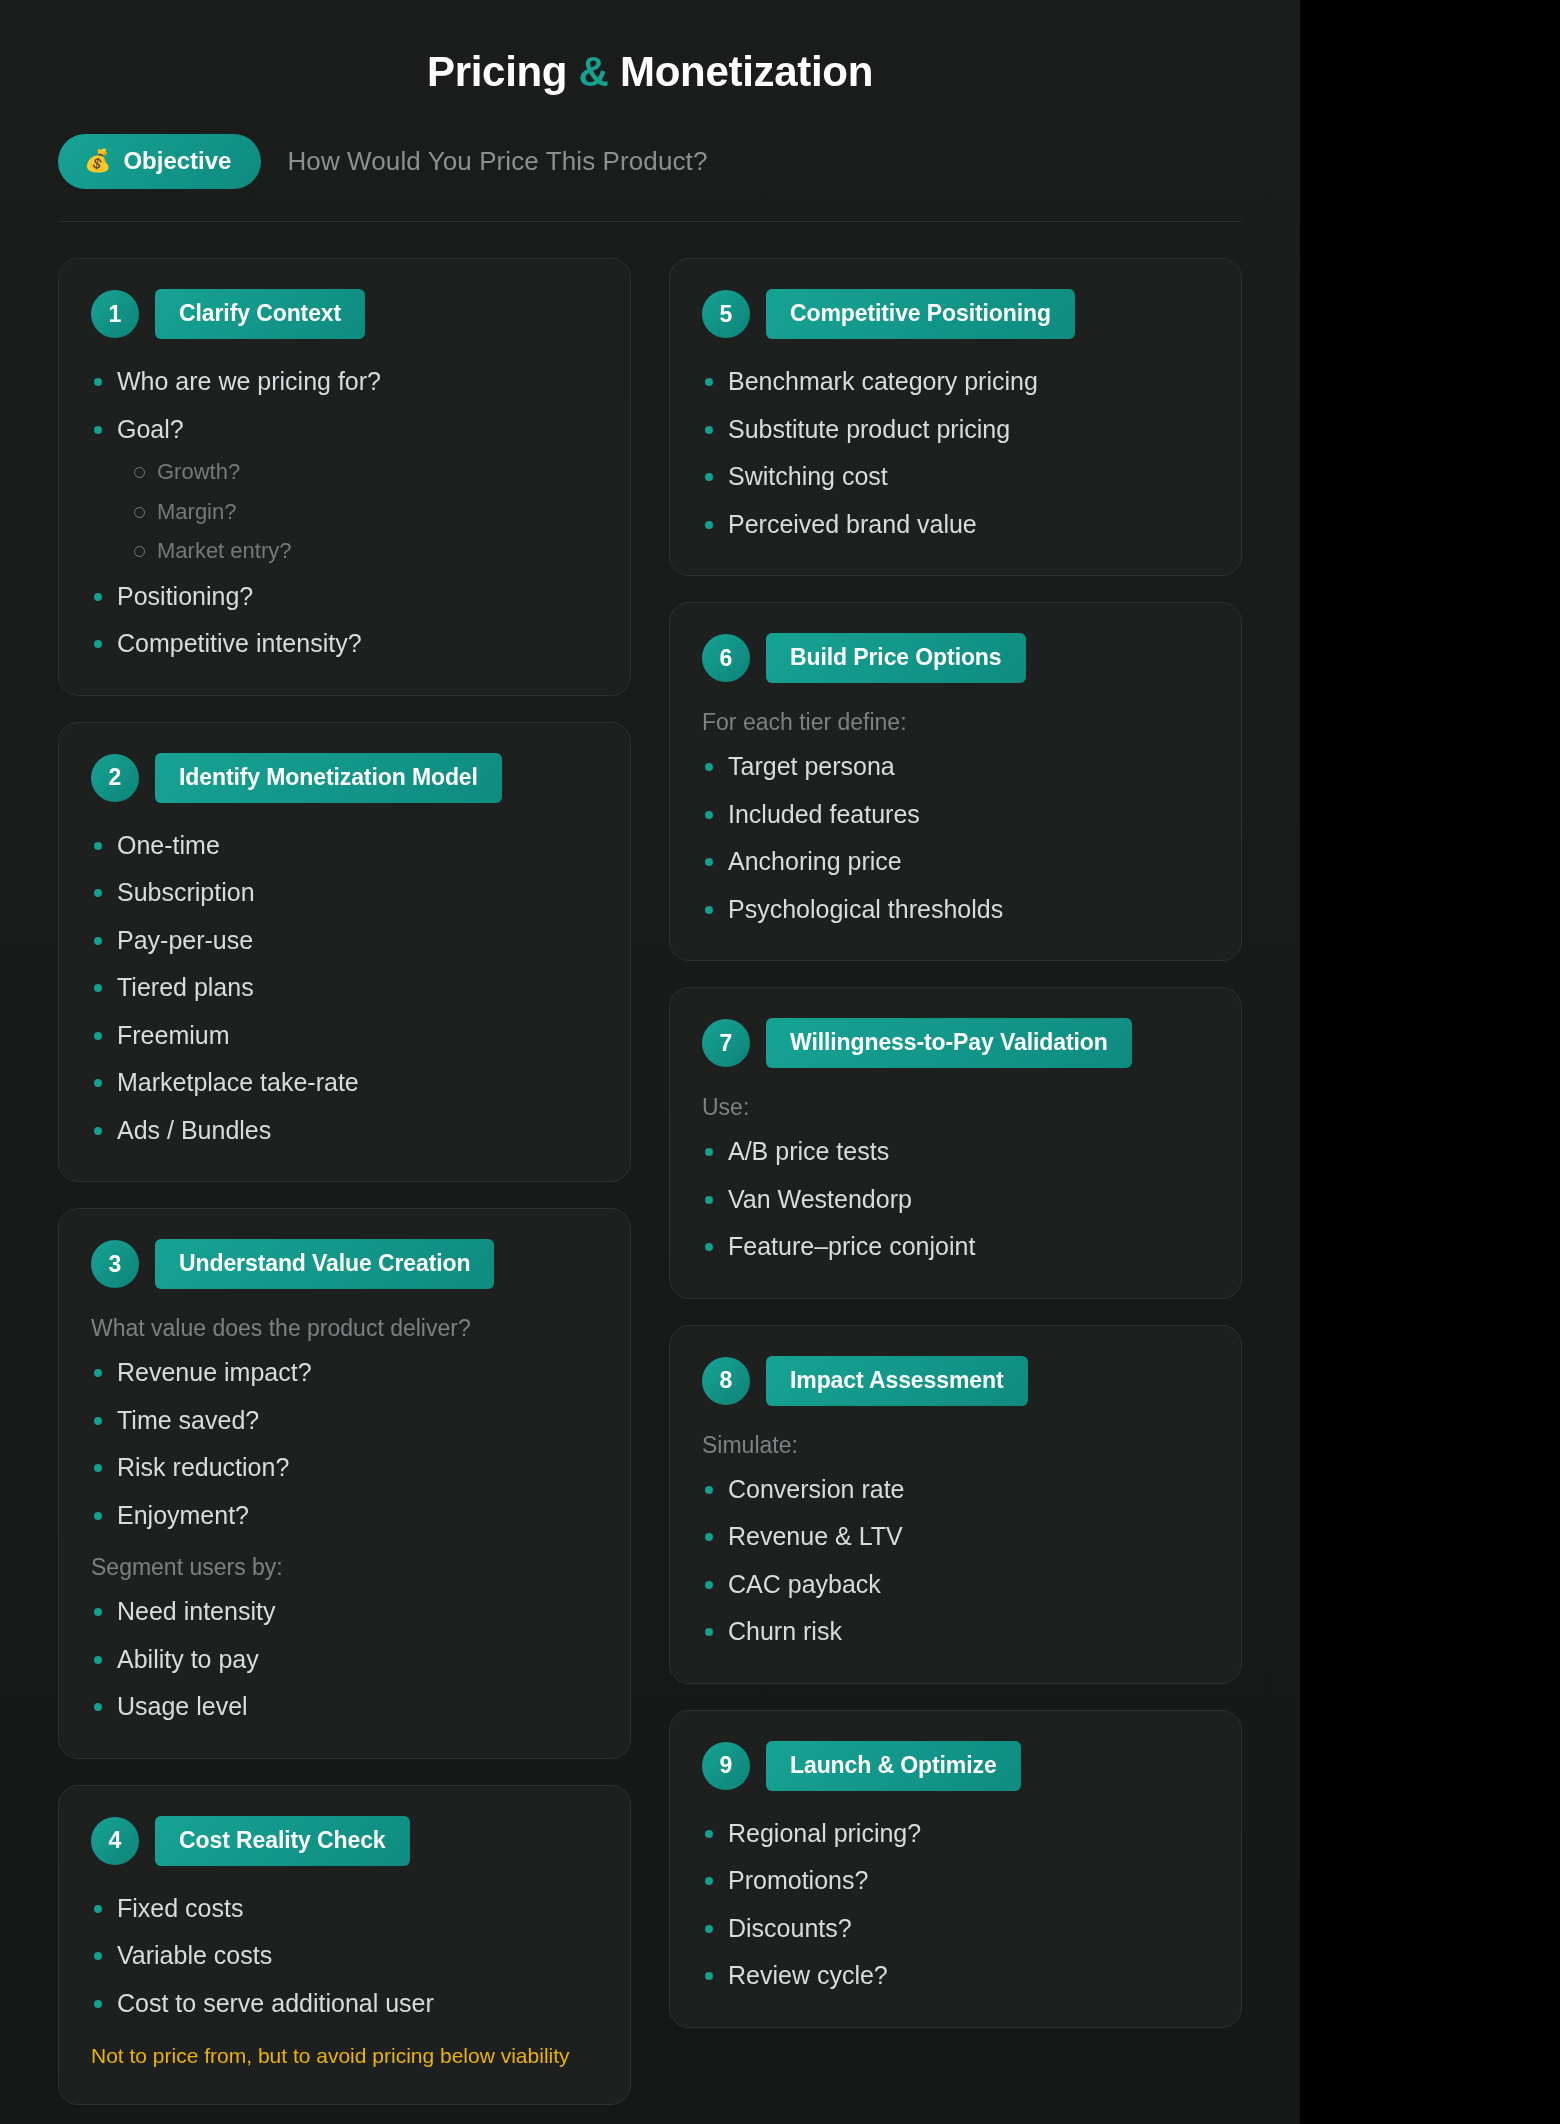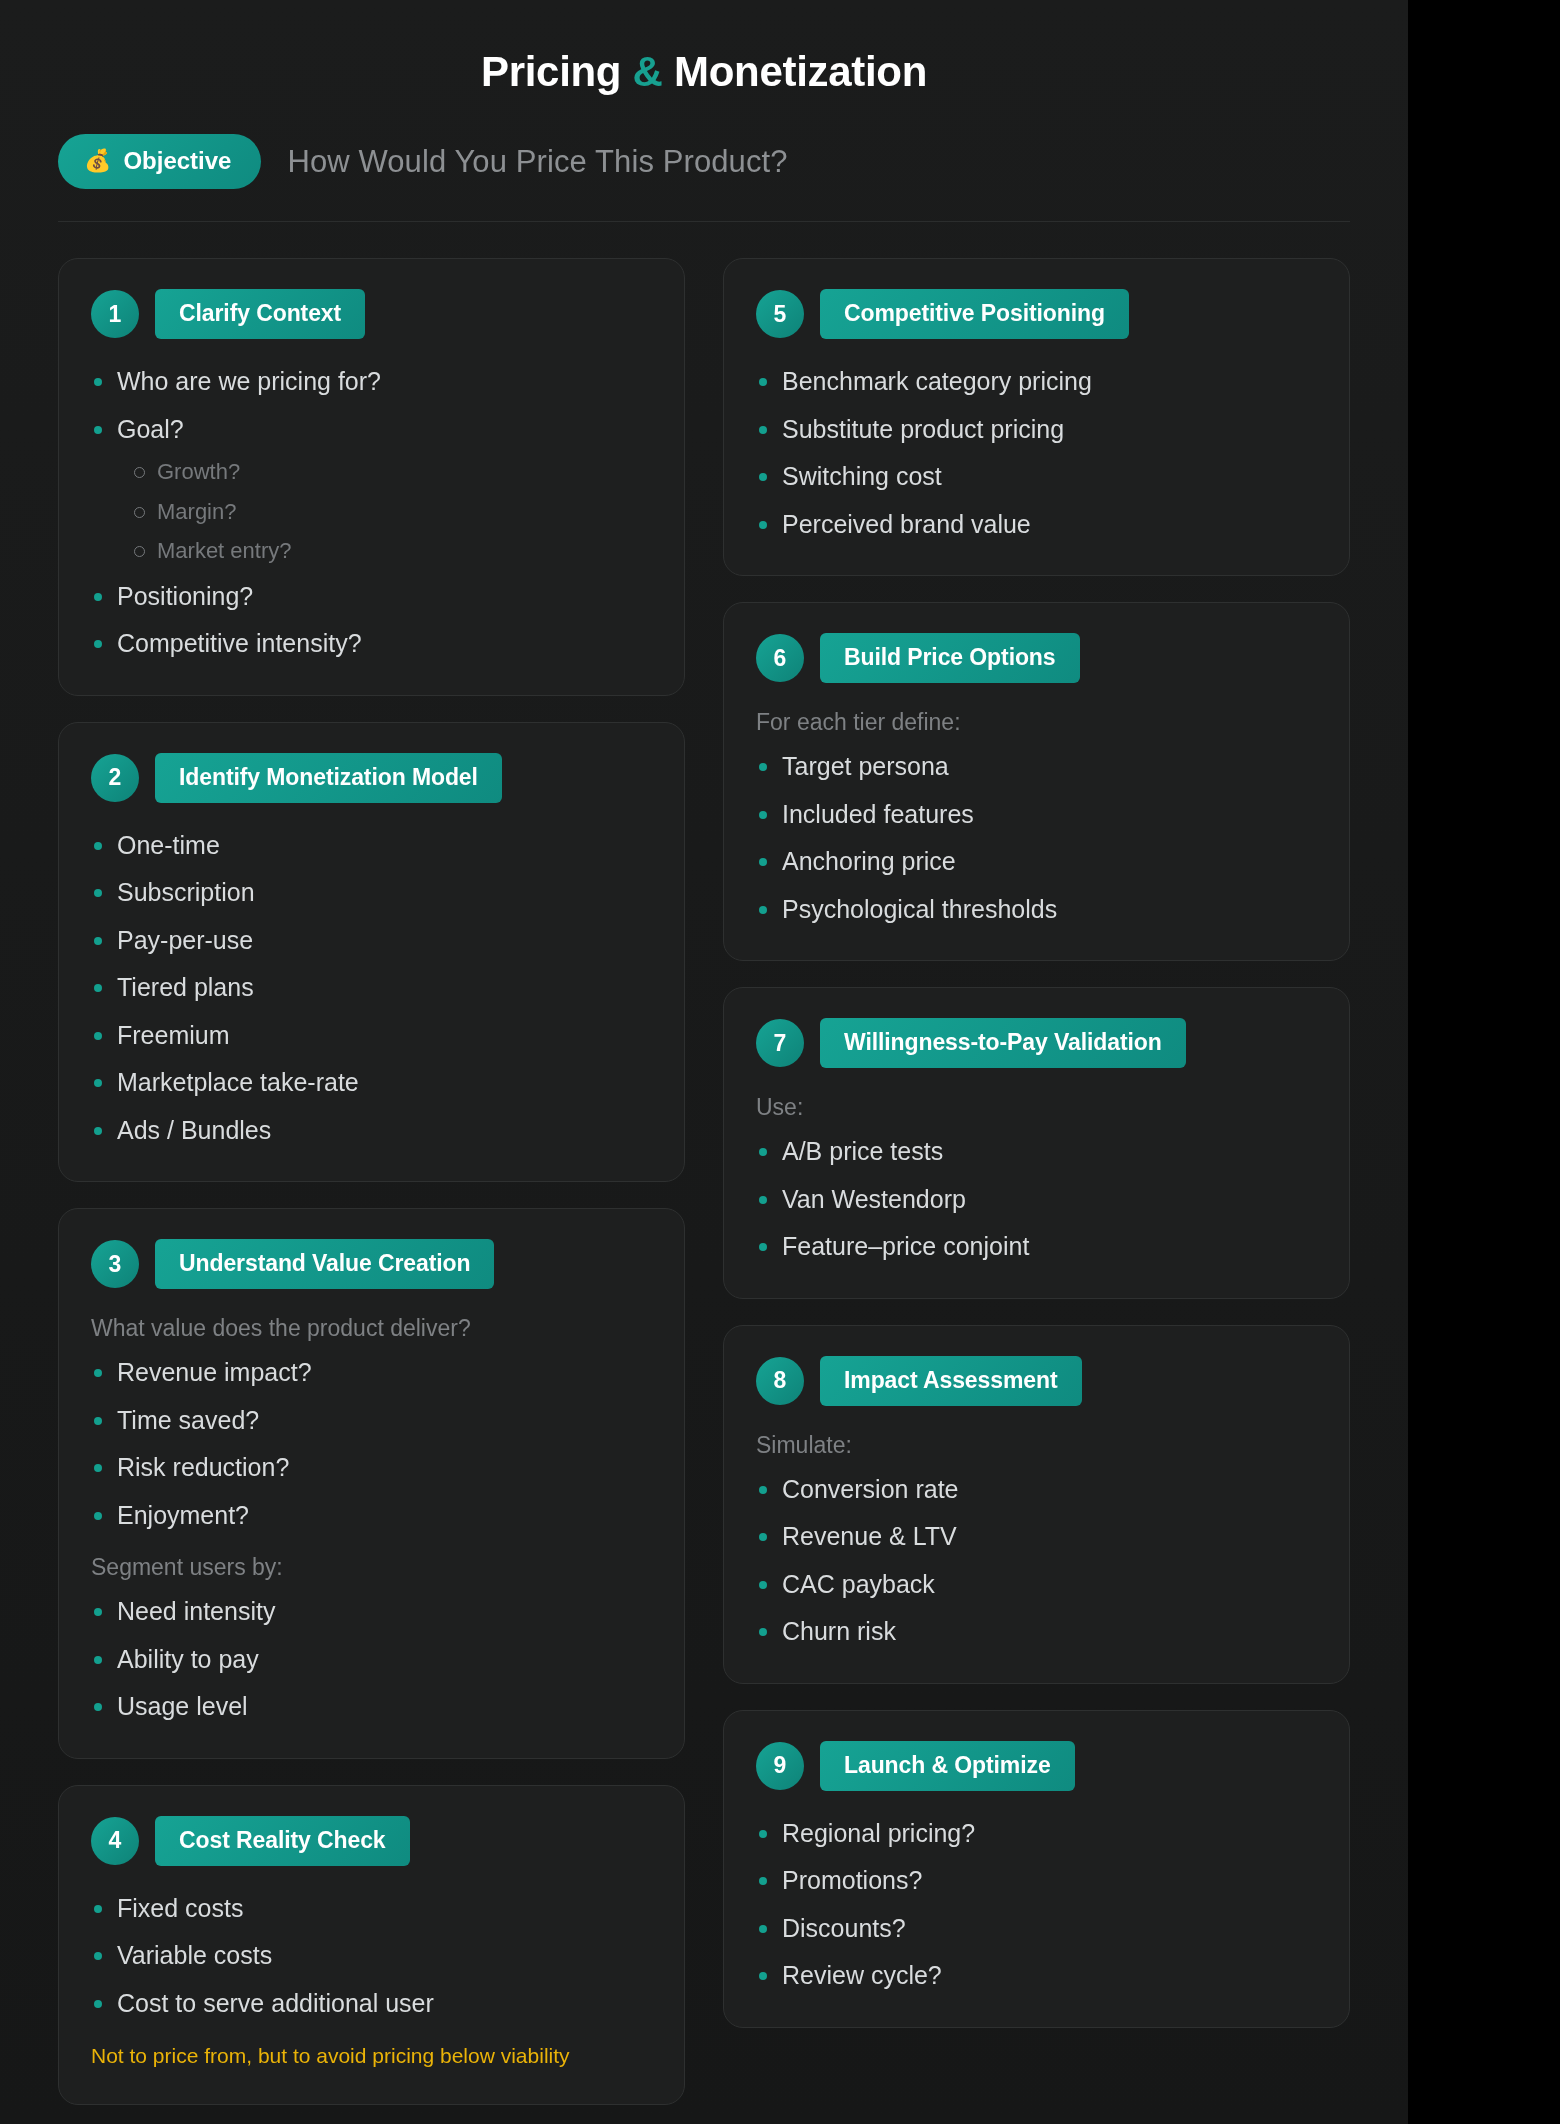--- a/index.html
+++ b/index.html
@@ -11,21 +11,21 @@
   }
 
   body {
     font-family: "Liberation Sans", sans-serif;
     color: #d8dbdd;
     -webkit-font-smoothing: antialiased;
   }
 
   .page {
     position: relative;
-    width: 1408px;
+    width: 1300px;
     height: 2124px;
     background: linear-gradient(180deg, #1b1c1c 0%, #191a1a 40%, #161717 100%);
     overflow: hidden;
   }
 
   
   .title {
     text-align: center;
     font-size: 42px;
     font-weight: 700;
@@ -50,21 +50,21 @@
     color: #ffffff;
     font-size: 24px;
     font-weight: 700;
     padding: 13px 30px 14px 26px;
     border-radius: 999px;
     white-space: nowrap;
   }
   .pill-objective .emoji { font-size: 22px; line-height: 1; }
 
   .objective-question {
-    font-size: 31px;
+    font-size: 26px;
     color: #8d9093;
     font-weight: 400;
     letter-spacing: 0.1px;
   }
 
   .divider {
     margin: 32px 58px 0 58px;
     height: 1px;
     background: #2b2d2d;
   }

